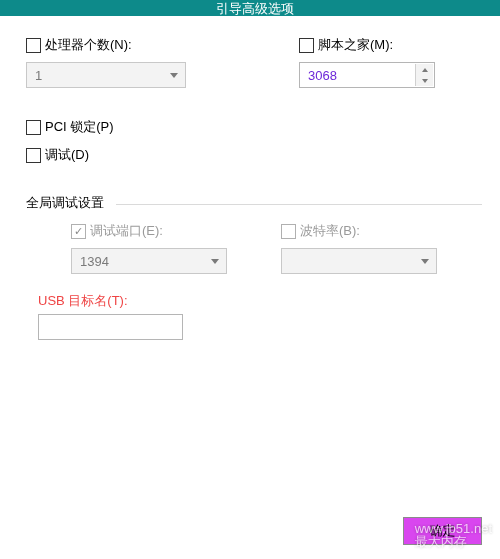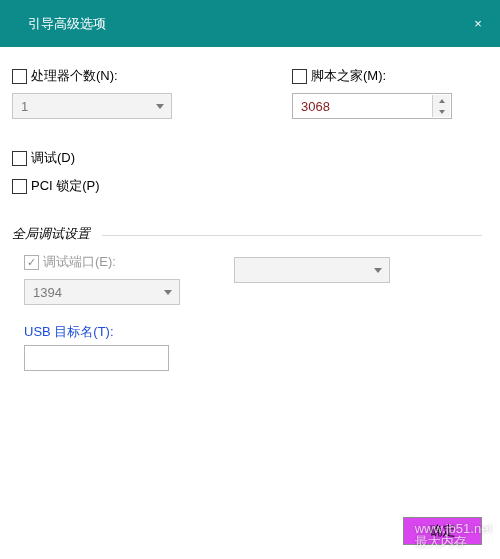--- a/index.html
+++ b/index.html
@@ -9,44 +9,45 @@
       font-family: "Microsoft YaHei", "Segoe UI", sans-serif;
       font-size: 13px;
     }
     body {
       background: #fff;
       width: 500px;
       height: 559px;
       position: relative;
     }
     .titlebar {
-      height: 47px;
+      height: 16px;
       background: #0d8a8a;
       color: #fff;
       display: flex;
       align-items: center;
-      padding-left: 28px;
+      padding-left: 10px;
       position: relative;
+      flex-direction: column;
     }
     .titlebar .title-text {
       flex: 1;
     }
     .close-btn {
       width: 44px;
       height: 32px;
       display: flex;
       align-items: center;
       justify-content: center;
       color: #fff;
       cursor: pointer;
       font-size: 16px;
       font-weight: 200;
     }
     .content {
-      padding: 20px 18px 10px 12px;
+      padding: 20px 18px 10px 26px;
     }
     .top-row {
       display: flex;
       gap: 90px;
       margin-bottom: 8px;
     }
     .field-col {
       flex: 1;
     }
     .chk-row {
@@ -106,23 +107,23 @@
       align-items: center;
       justify-content: center;
     }
     .dd-arrow::after {
       content: "";
       border-left: 4px solid transparent;
       border-right: 4px solid transparent;
       border-top: 5px solid #7a7a7a;
     }
     .spinner {
-      width: 160px;
-      background: #fff;
-      color: #7f1d1d;
+      width: 136px;
+      background: #fff;
+      color: #6d28d9;
       border-color: #b5b5b5;
     }
     .spinner.disabled {
       background: #f3f3f3;
       color: #7a7a7a;
       border-color: #c8c8c8;
     }
     .spinner .spin-btns {
       position: absolute;
       right: 1px;
@@ -163,48 +164,48 @@
       position: relative;
       padding: 18px 12px 12px 12px;
     }
     .group-box .legend {
       position: absolute;
       top: -10px;
       left: 0;
       color: #000;
       padding-right: 6px;
       background: #fff;
-      font-style: italic;
     }
     .group-box .divider-line {
       position: absolute;
       top: 0;
       left: 90px;
       right: 0;
       height: 1px;
       background: #dadada;
     }
     .group-row {
       display: flex;
       gap: 54px;
       margin-bottom: 18px;
+      justify-content: center;
     }
     .group-field {
       flex: 0 0 auto;
     }
     .spinner.small {
       width: 145px;
     }
     .text-input {
       width: 145px;
       background: #fff;
       border-color: #b5b5b5;
     }
     .usb-label {
-      color: #1d4ed8;
+      color: #ef4444;
       margin-top: 16px;
     }
     .footer {
       position: absolute;
       bottom: 14px;
       right: 18px;
     }
     .ok-btn {
       width: 79px;
       height: 28px;
@@ -262,44 +263,48 @@
           <span class="spin-up"></span>
           <span class="spin-down"></span>
         </span>
       </div>
     </div>
   </div>
 
   <div class="checks-block">
     <div class="chk-row">
       <span class="chk"></span>
-      <span class="chk-label">调试(D)</span>
+      <span class="chk-label">PCI 锁定(P)</span>
     </div>
     <div class="chk-row">
       <span class="chk"></span>
-      <span class="chk-label">PCI 锁定(P)</span>
+      <span class="chk-label">调试(D)</span>
     </div>
   </div>
 
   <div class="group-box">
     <span class="legend">全局调试设置</span>
     <span class="divider-line"></span>
 
     <div class="group-row">
       <div class="group-field">
         <div class="chk-row">
           <span class="chk disabled checked"></span>
           <span class="chk-label disabled">调试端口(E):</span>
         </div>
         <div class="dropdown small">
           <span>1394</span>
           <span class="dd-arrow"></span>
         </div>
       </div>
       <div class="group-field">
+        <div class="chk-row">
+          <span class="chk disabled"></span>
+          <span class="chk-label disabled">波特率(B):</span>
+        </div>
         <div class="dropdown small">
           <span></span>
           <span class="dd-arrow"></span>
         </div>
       </div>
     </div>
 
 
     <div class="usb-label">USB 目标名(T):</div>
     <div class="text-input">

